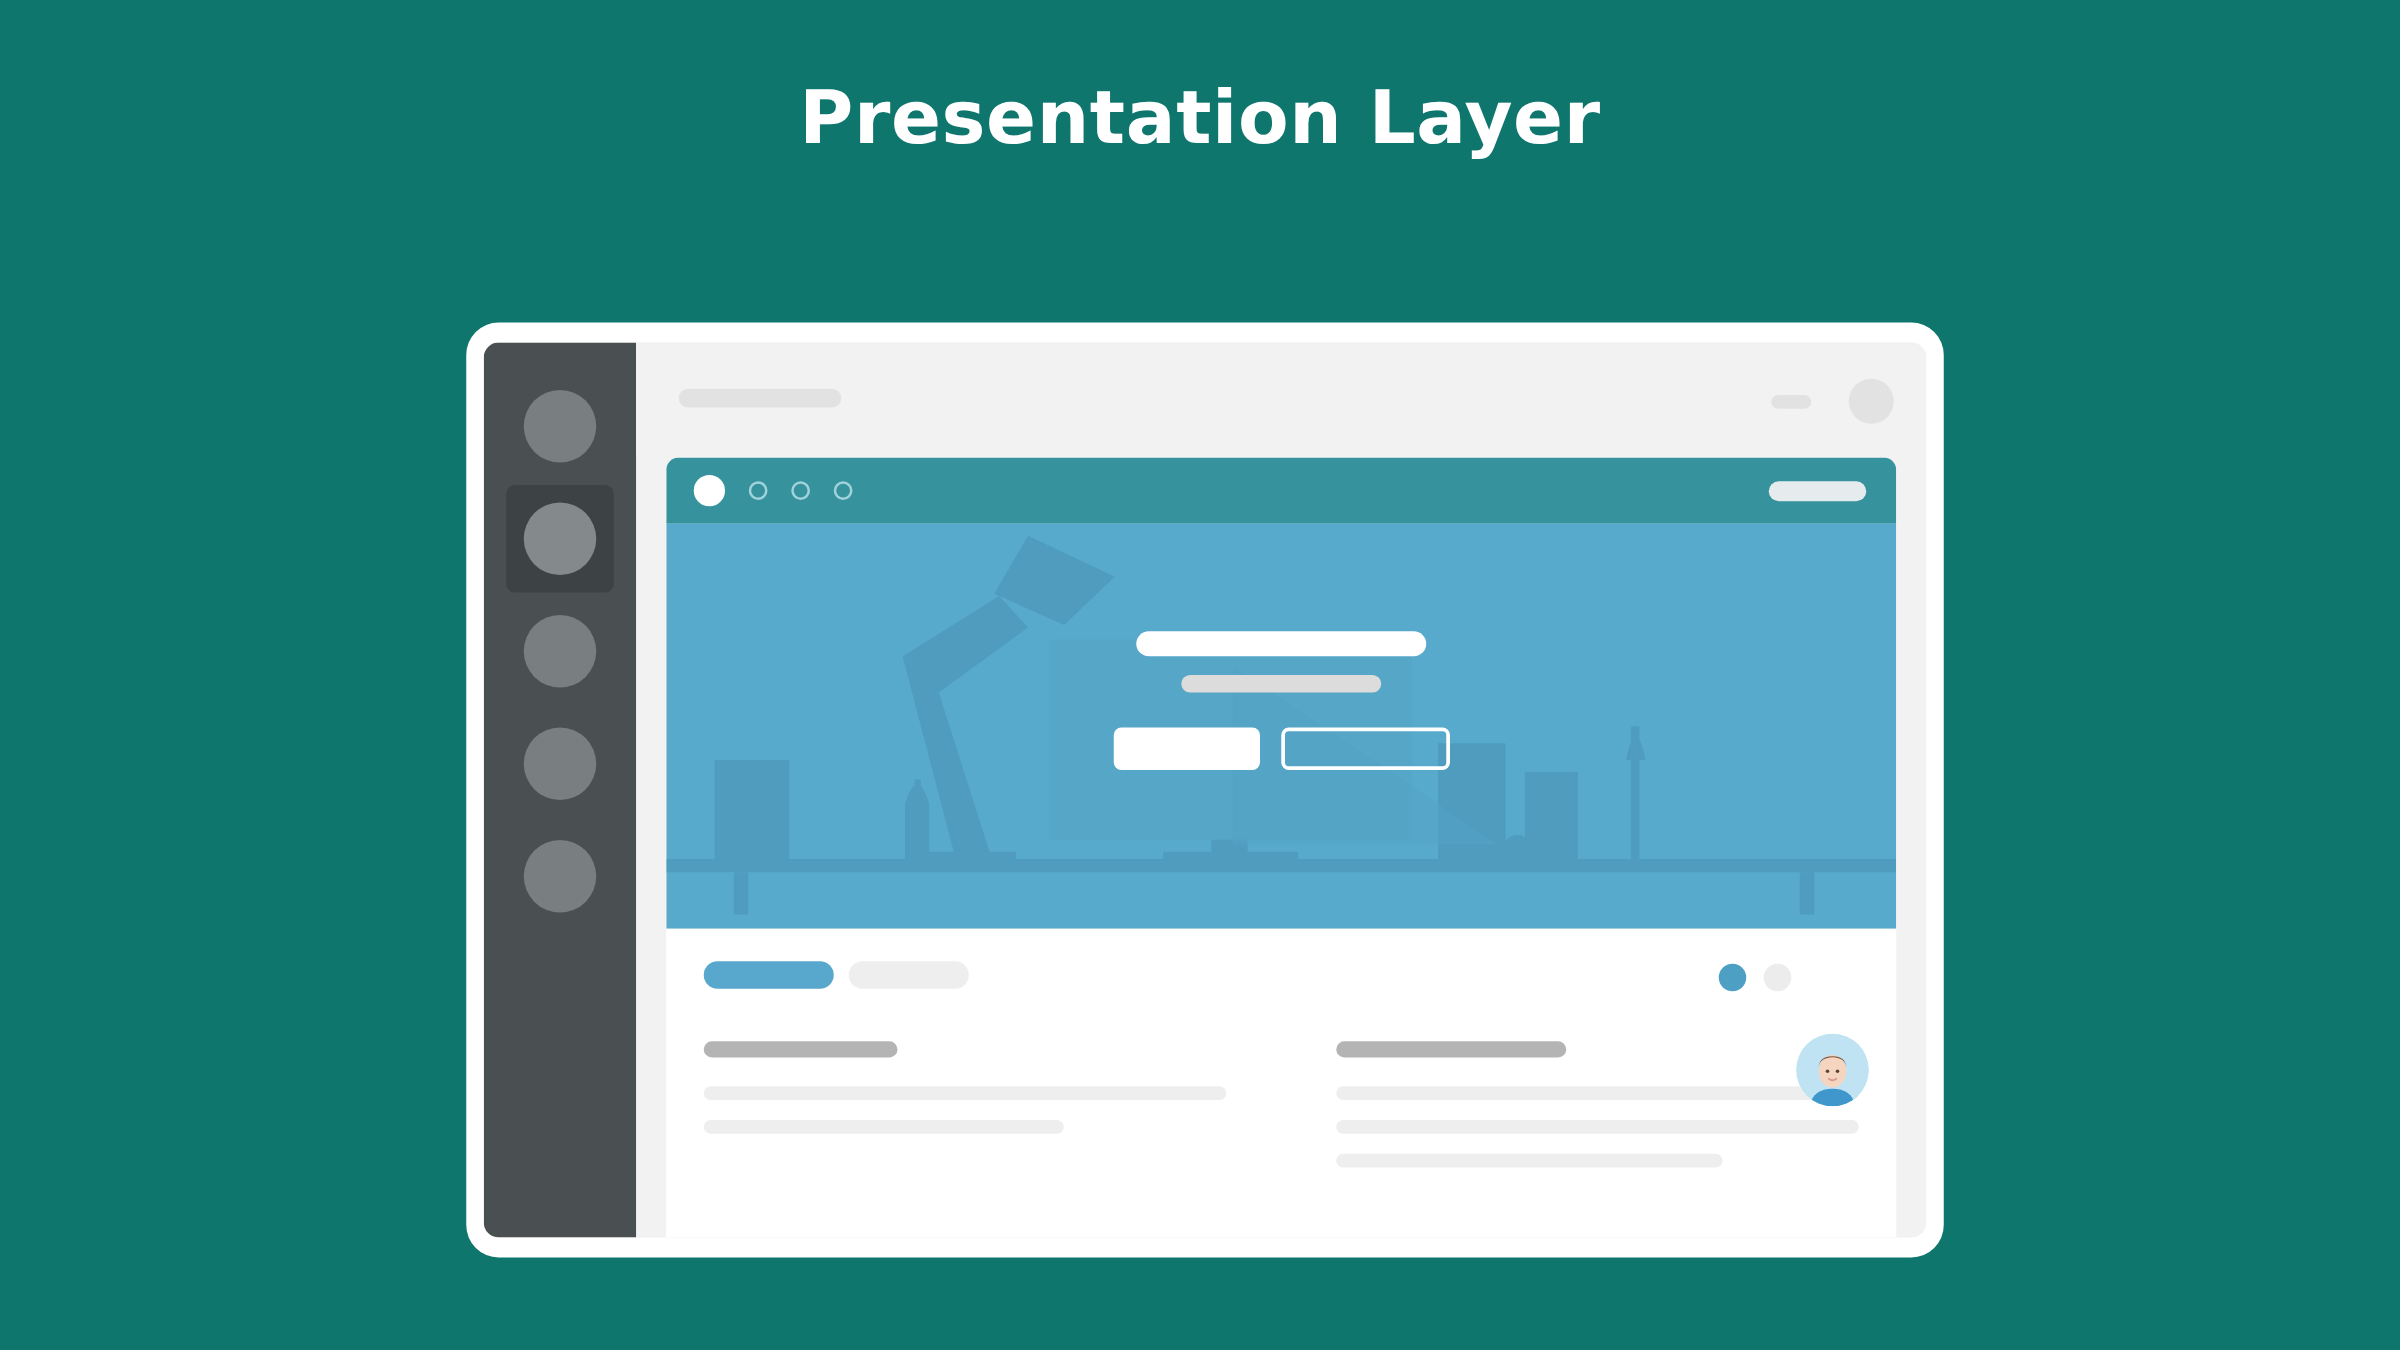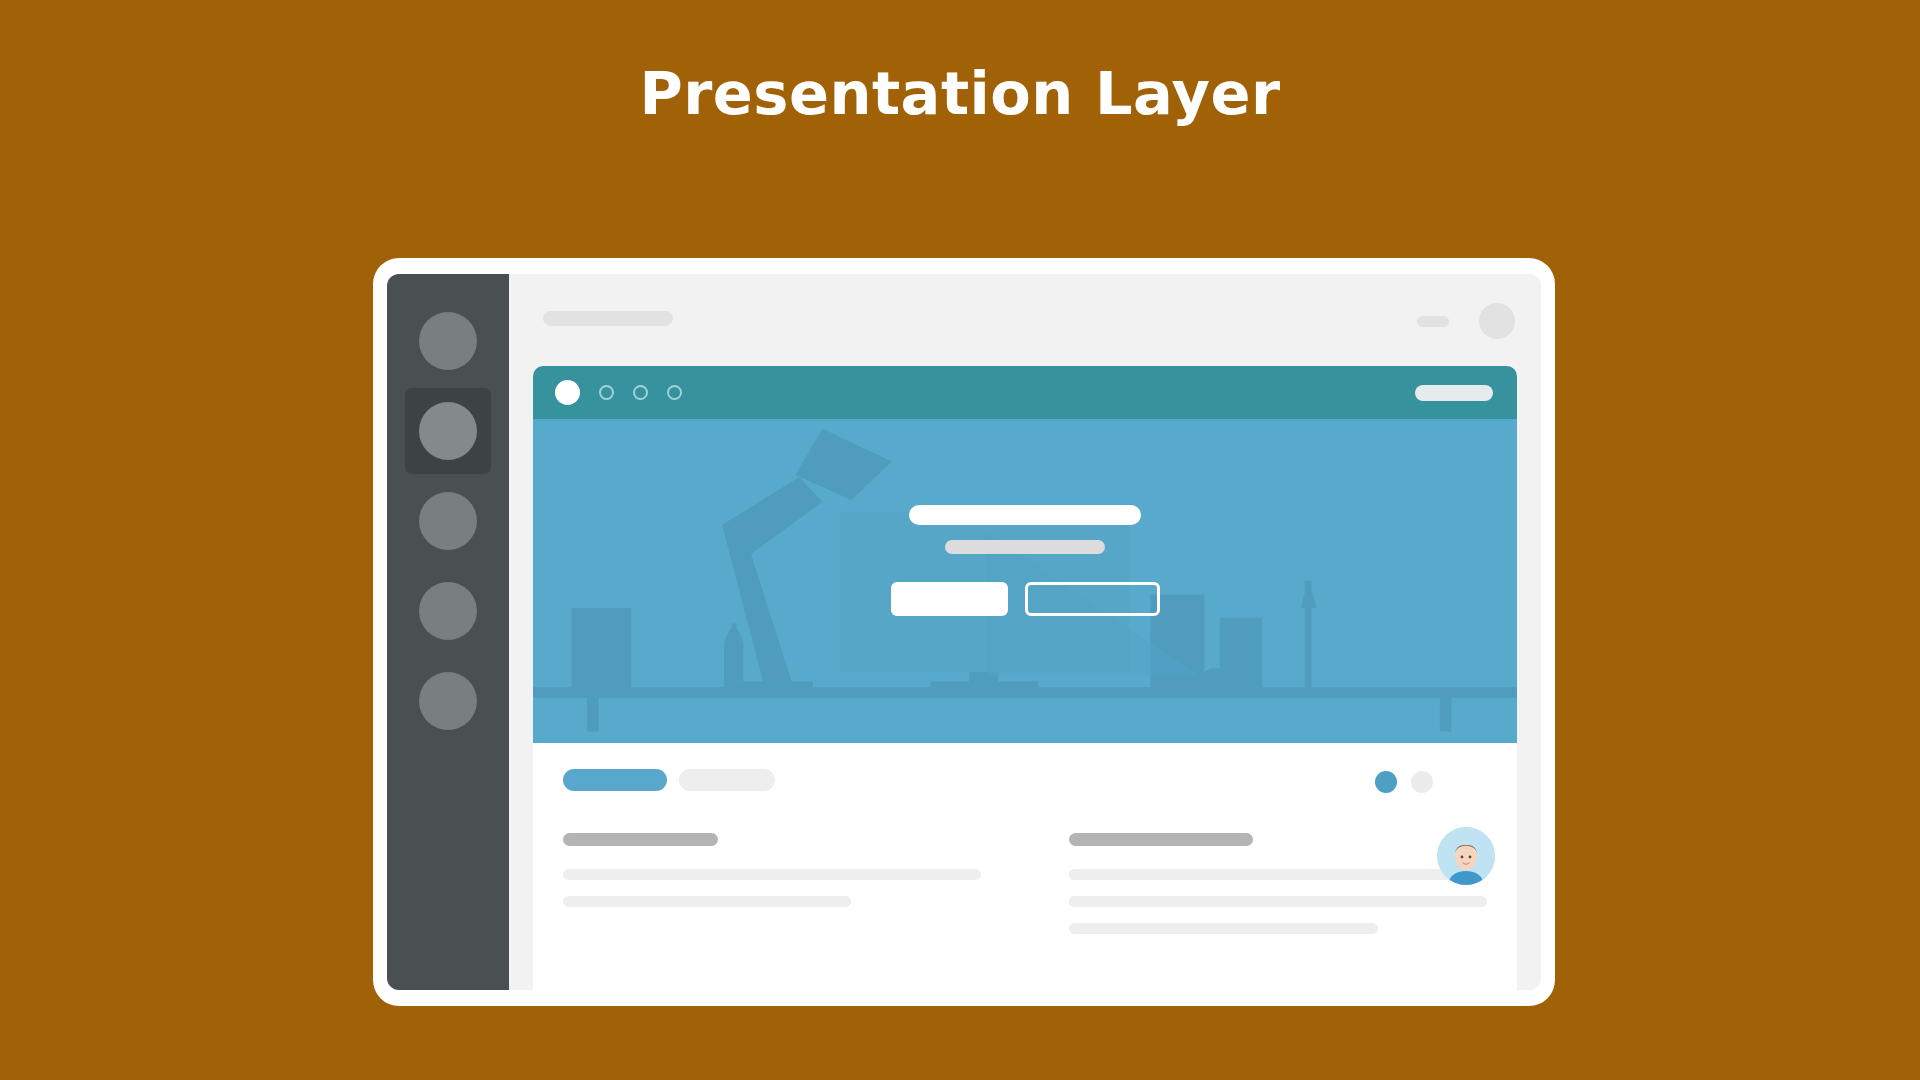--- a/index.html
+++ b/index.html
@@ -12,21 +12,21 @@
     height: 1080px;
     overflow: hidden;
     background: #3190d1;
     font-family: "Liberation Sans", sans-serif;
   }
 
   #stage {
     position: relative;
     width: 1920px;
     height: 1080px;
-    background: #a16207;
+    background: #0f766e;
   }
 
   
   #page-title {
     position: absolute;
     top: 62px;
     left: 0;
     width: 1920px;
     text-align: center;
     color: #ffffff;

